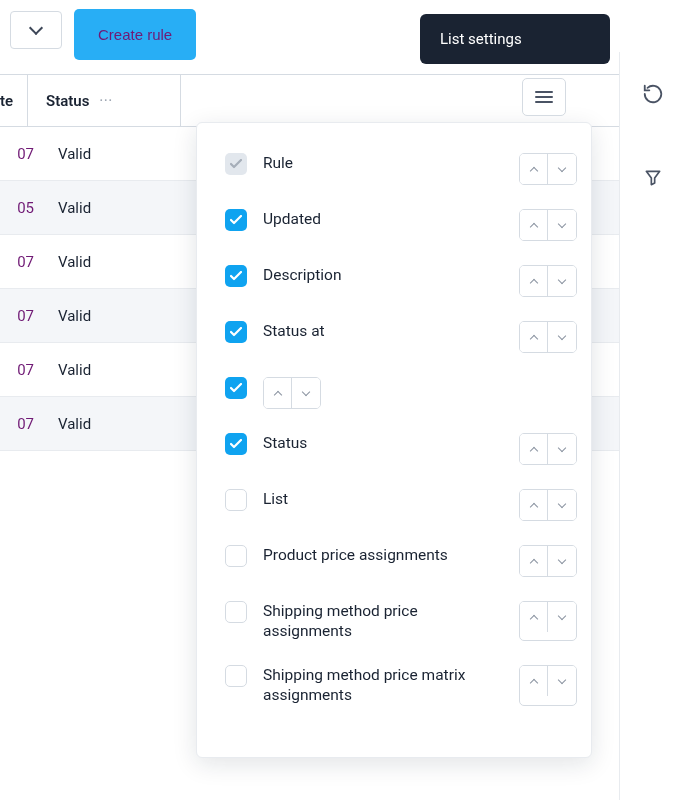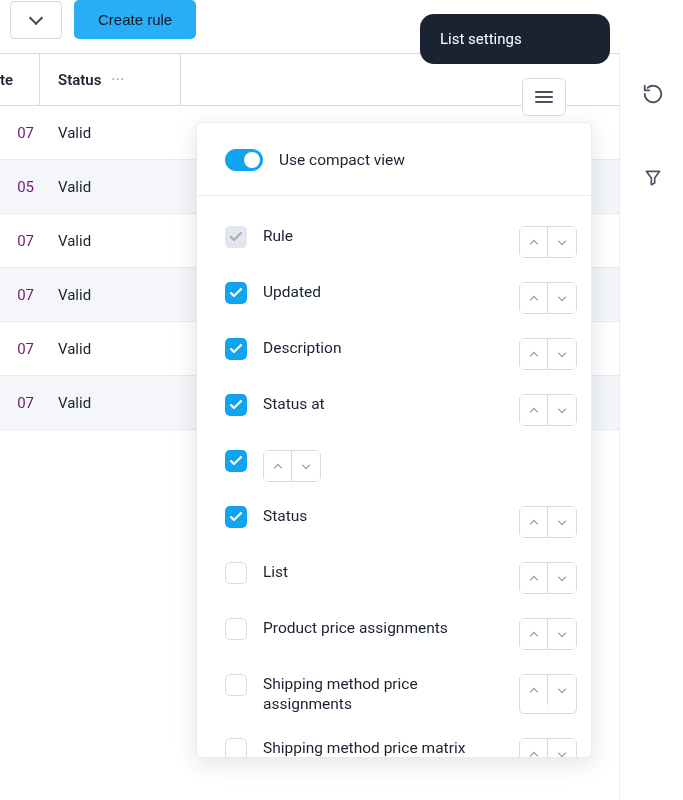--- a/index.html
+++ b/index.html
@@ -33,48 +33,49 @@
     .chevron-down {
       width: 10px;
       height: 10px;
       border-right: 2px solid #3d4758;
       border-bottom: 2px solid #3d4758;
       transform: rotate(45deg);
       margin-top: -4px;
     }
     .primary-btn {
       background: #28aef5;
-      color: #0f172a;
+      color: #701a75;
       border: none;
       border-radius: 5px;
-      padding: 11px 24px;
+      padding: 17px 24px;
       font-size: 15px;
       font-weight: 500;
       cursor: pointer;
+      margin-top: 9px;
     }
     .table-wrap {
       border-top: 1px solid #d5dbe2;
       width: 620px;
     }
     .thead-row {
       display: flex;
       border-bottom: 1px solid #d5dbe2;
       height: 52px;
       align-items: center;
     }
     .th {
       font-size: 15px;
       font-weight: 600;
       color: #1a2332;
       padding: 0 18px;
       display: flex;
       align-items: center;
       gap: 10px;
     }
-    .th-1 { width: 40px; border-right: 1px solid #d5dbe2; height: 100%; padding-left:0; }
+    .th-1 { width: 28px; border-right: 1px solid #d5dbe2; height: 100%; padding-left:0; }
     .th-2 { flex:1; }
     .th-spacer { width: 440px; border-left: 1px solid #d5dbe2; height:100%;}
     .dots { color: #9aa3af; letter-spacing: 1px; font-size:12px; }
     .row {
       display: flex;
       height: 54px;
       align-items: center;
       border-bottom: 1px solid #e8ebef;
     }
     .row.alt { background: #f4f6f9; }
@@ -97,21 +98,21 @@
       justify-content:center;
       cursor:pointer;
     }
     .tooltip {
       position:absolute;
       top: 14px;
       left: 420px;
       background:#1a2332;
       color:#fff;
       padding: 16px 28px 16px 20px;
-      border-radius:14px;
+      border-radius:6px;
       font-size:15px;
       z-index:50;
       width: 190px;
     }
     .settings-btn {
       position:absolute;
       top: 78px;
       left: 522px;
       width:44px;
       height:38px;
@@ -298,24 +299,20 @@
     </svg>
   </div>
   <div class="rail-btn">
     <svg width="20" height="20" viewBox="0 0 24 24" fill="none" stroke="#4a5364" stroke-width="2" stroke-linejoin="round">
       <path d="M4 4h16l-6 8v6l-4 2v-8L4 4z"></path>
     </svg>
   </div>
 </div>
 
 <div class="popover">
-  <div class="popover-header">
-    <div class="toggle"></div>
-    <div class="popover-header-label">Use compact view</div>
-  </div>
   <div class="popover-body" id="popover-body">
       <div class="col-item">
         <div class="checkbox disabled">
           <svg viewBox="0 0 12 10">
             <path d="M1 5 L4 8 L11 1" stroke="#a6aeb9" stroke-width="2.2" fill="none" stroke-linecap="round" stroke-linejoin="round"></path>
           </svg>
         </div>
         <div class="col-label">Rule</div>
         <div class="order-btns">
           <div class="order-btn">

